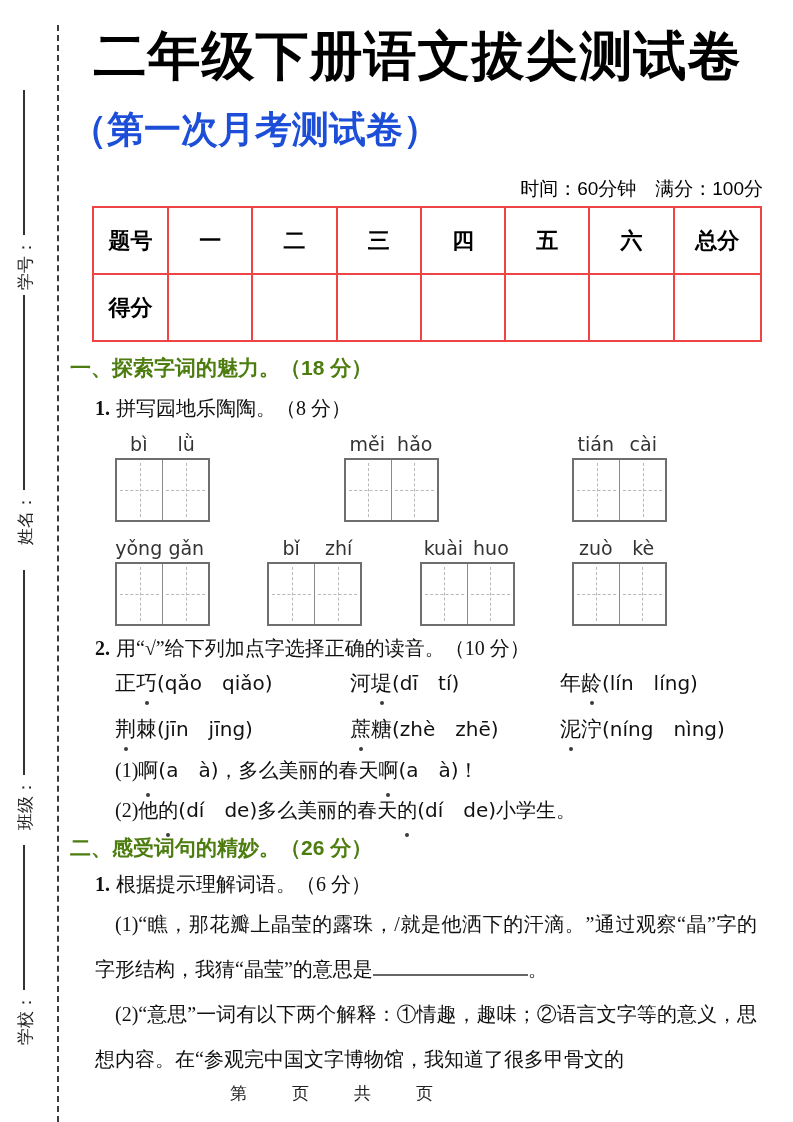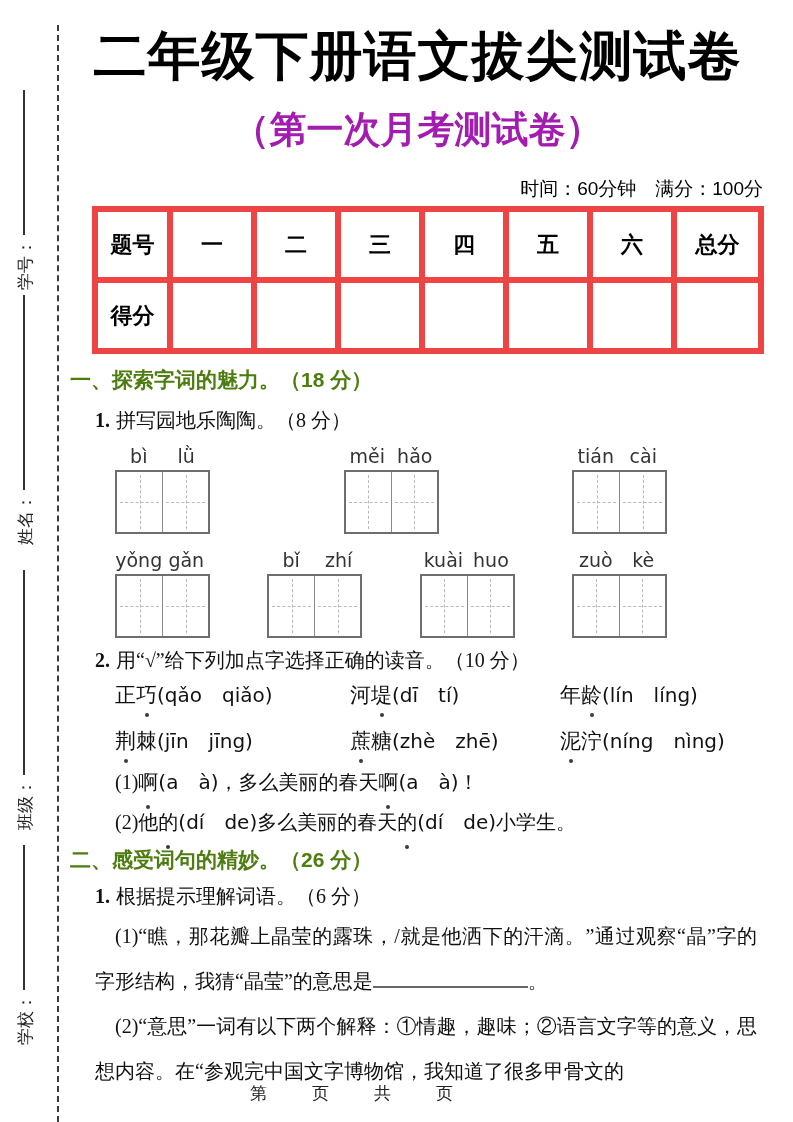--- a/index.html
+++ b/index.html
@@ -25,30 +25,30 @@
   .sf3{left:-105px;top:689px;width:260px;}
   .sf4{left:-75px;top:934px;width:200px;}
 
   
   .main{position:absolute;left:70px;top:0;width:695px;}
   .title{
     margin-top:24px;text-align:center;font-weight:bold;font-size:53px;
     line-height:64px;letter-spacing:1px;color:#000;
   }
   .subtitle{
-    margin-top:18px;text-align:center;font-weight:bold;font-size:37px;line-height:48px;color:#a21caf;
+    margin-top:18px;text-align:left;font-weight:bold;font-size:37px;line-height:48px;color:#1d4ed8;
   }
   .meta{margin-top:24px;text-align:right;font-size:19px;line-height:22px;padding-right:2px;color:#000;}
 
   table.score{
     border-collapse:collapse;margin-top:6px;margin-left:22px;
     width:670px;table-layout:fixed;
   }
   table.score td{
-    border:6px solid #ef4444;height:41px;text-align:center;vertical-align:middle;
+    border:2px solid #ef4444;height:41px;text-align:center;vertical-align:middle;
     font-size:22px;font-weight:bold;color:#000;padding:12px;
   }
   .sec-heading{font-weight:bold;font-size:21px;line-height:24px;color:#4d7c0f;}
   .sh1{margin-top:14px;}
   .sh2{margin-top:6px;}
 
   .kai{font-family:"Liberation Serif",serif;}
   .pinfont{font-family:"DejaVu Sans",sans-serif;}
 
   .qline{margin-top:16px;margin-left:25px;font-size:20px;line-height:24px;}
@@ -90,21 +90,21 @@
   }
   .p1{margin-top:6px;}
   .p2{margin-top:0;}
   .blank{
     display:inline-block;width:155px;height:14px;
     border-bottom:2px solid #666;text-indent:0;
   }
 
   .footer{
     position:absolute;left:0;top:1082px;width:677px;text-align:center;
-    font-size:17px;letter-spacing:14px;color:#222;padding-left:20px;
+    font-size:17px;letter-spacing:14px;color:#222;
   }
 </style>
 </head>
 <body>
 
 <div class="side-field sf1">
   <span class="side-label">学号：</span>
   <span class="side-line"></span>
 </div>
 <div class="side-field sf2">

